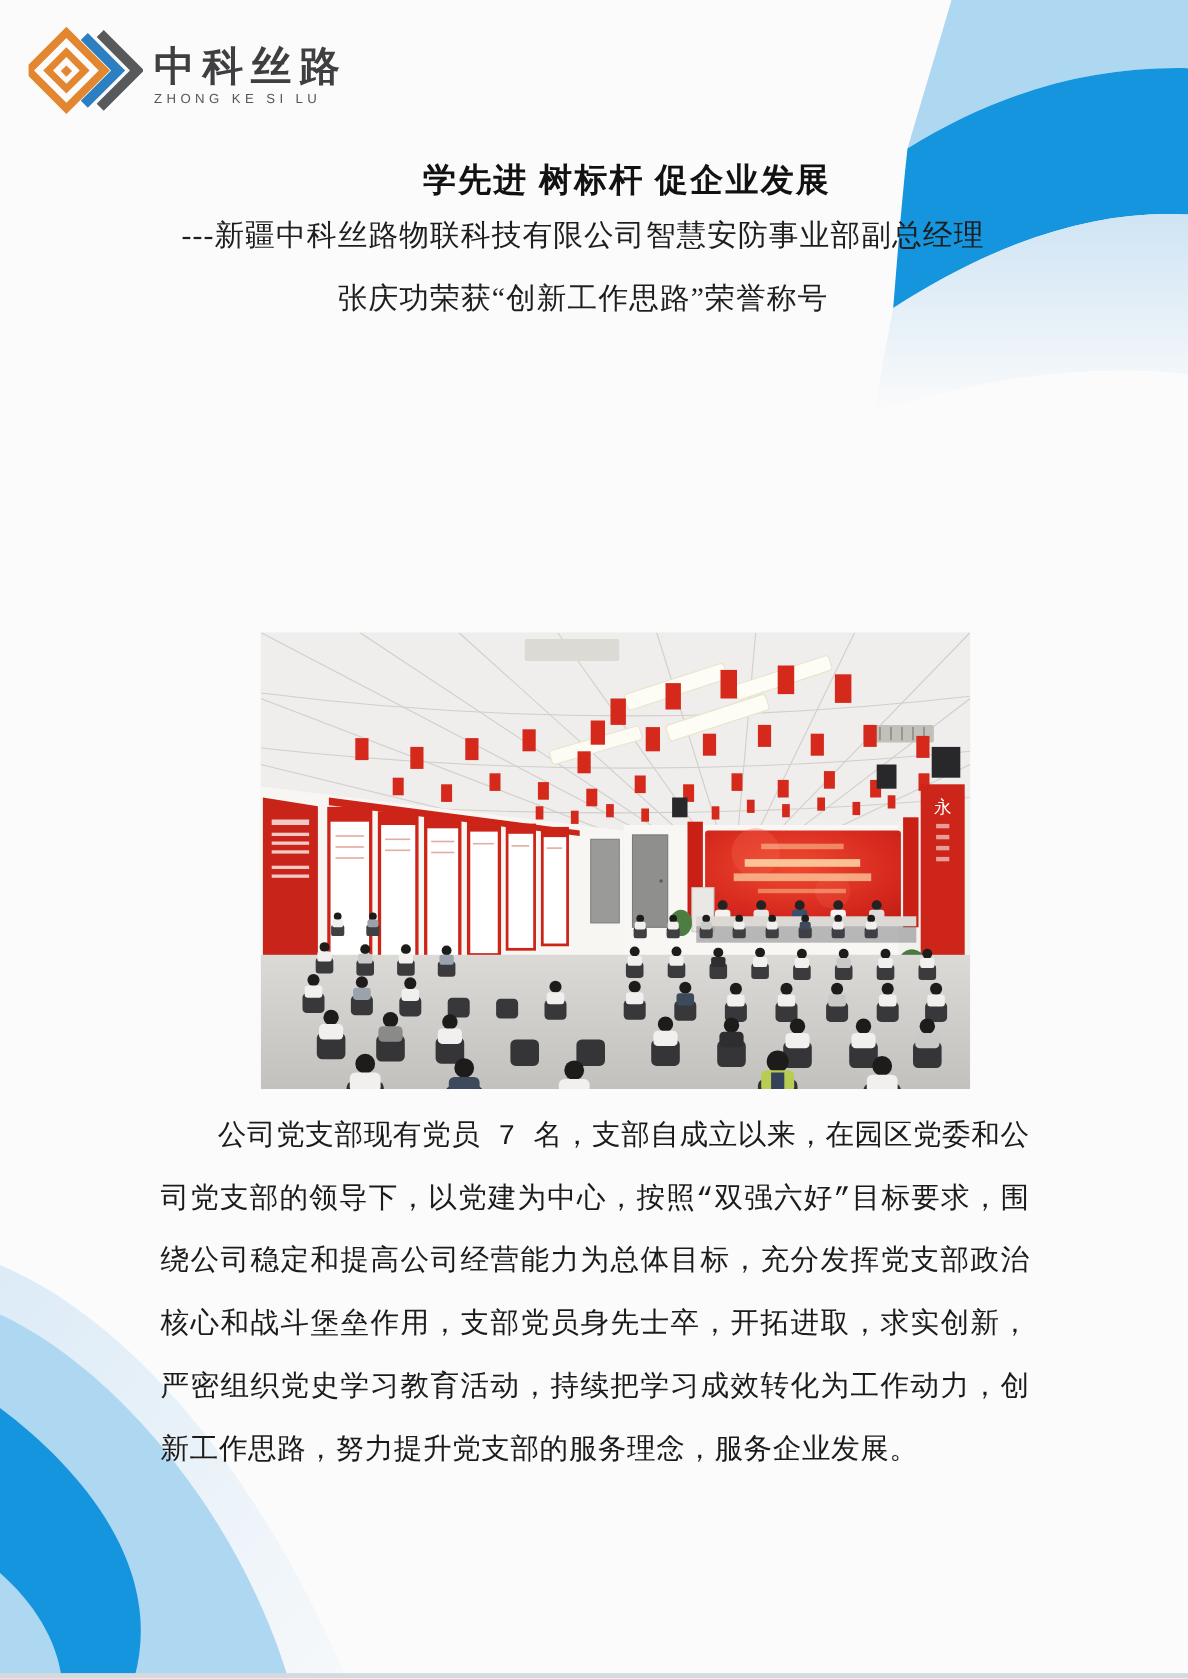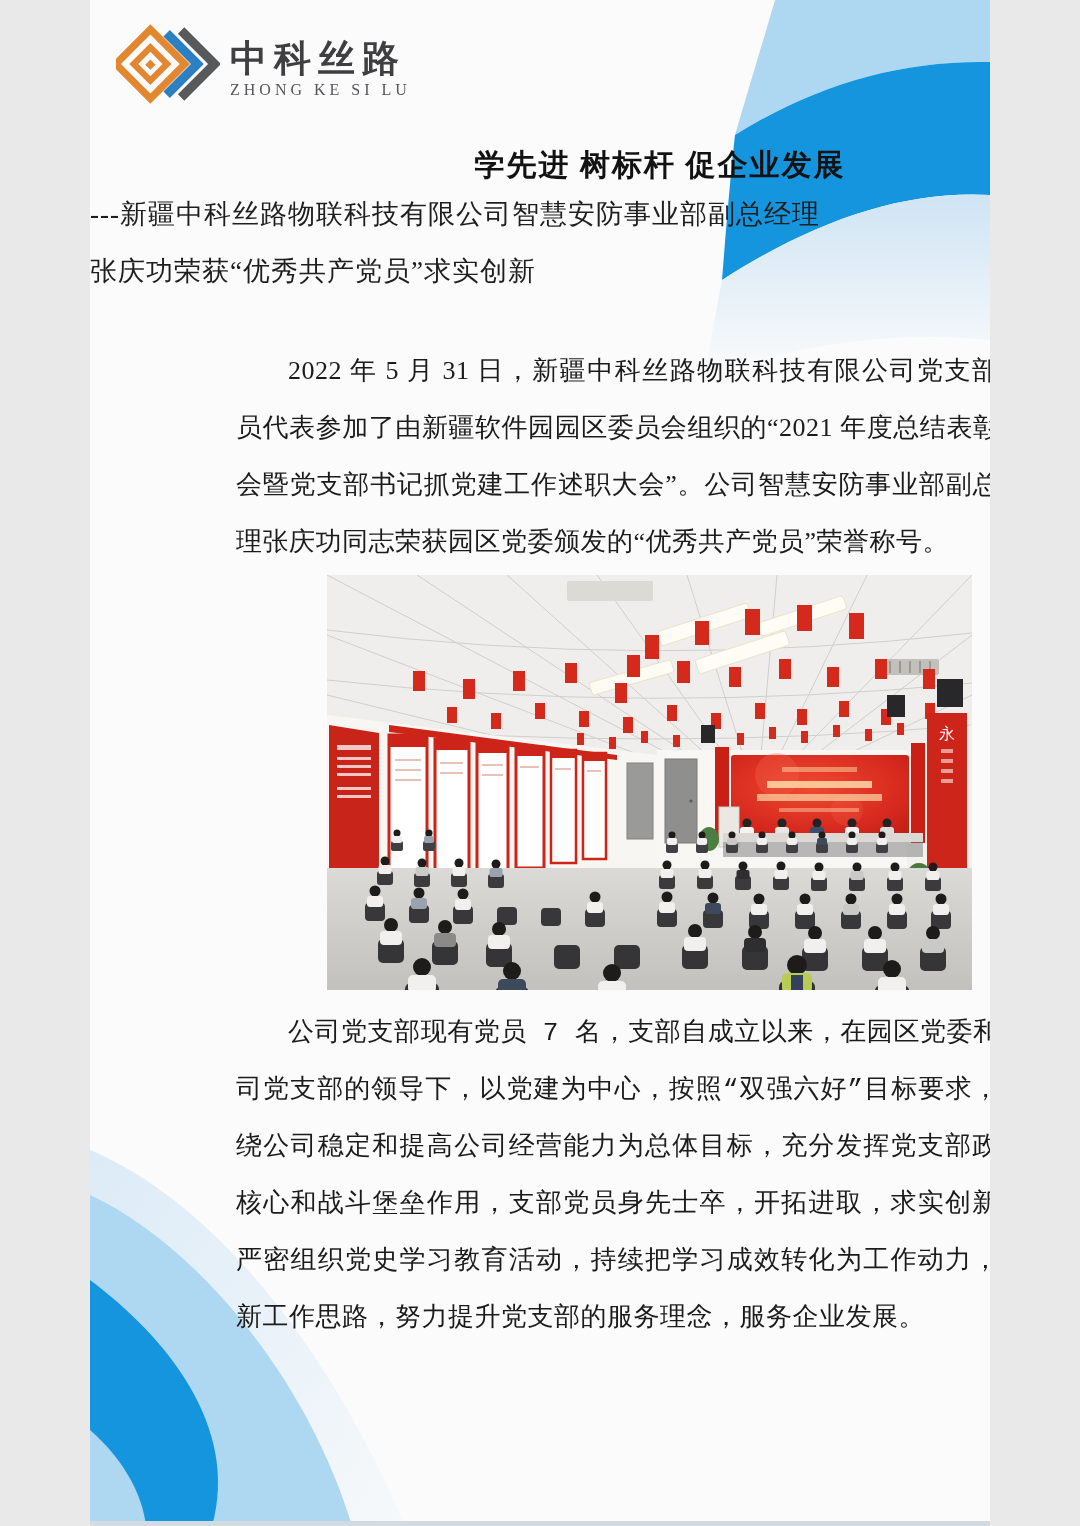--- a/index.html
+++ b/index.html
@@ -1,42 +1,42 @@
 <!DOCTYPE html>
 <html><head>
 <meta charset="utf-8">
 <style>
   html,body{margin:0;padding:0;background:#e9e9e9;}
   .page{
-    position:relative;width:900px;height:1526px;margin:0 auto;
+    position:relative;width:1080px;height:1526px;margin:0 auto;
     background:#fbfbfb;overflow:hidden;
     font-family:"Liberation Serif","DejaVu Serif",serif;color:#1c1c1c;
   }
   .swoosh-tr{position:absolute;top:0;right:0;width:310px;height:400px;}
   .swoosh-bl{position:absolute;left:0;bottom:0;width:340px;height:400px;}
   .bottom-edge{position:absolute;left:0;bottom:0;width:100%;height:5px;background:#d3dbe1;}
 
   .logo{position:absolute;left:26px;top:16px;display:flex;align-items:center;}
   .logo-icon{width:104px;height:96px;display:block;}
   .logo-textwrap{margin-left:10px;margin-top:10px;}
   .logo-name{
     font-family:"Liberation Sans","DejaVu Sans",sans-serif;
     font-weight:bold;font-size:37px;letter-spacing:7px;color:#3f3f41;line-height:1.1;
   }
   .logo-sub{
-    font-family:Liberation Serif, serif;
-    font-size:16px;letter-spacing:4px;color:#55565a;margin-top:2px;
+    font-family:Liberation Sans, sans-serif;
+    font-size:12px;letter-spacing:4px;color:#55565a;margin-top:2px;
   }
 
   .title{
     position:absolute;left:0;top:136px;width:1060px;text-align:center;
     font-size:30px;font-weight:bold;color:#121212;letter-spacing:2px;line-height:57px;padding-left:40px;
   }
   .subtitle{
-    position:absolute;left:0;top:186px;width:1060px;
+    position:absolute;left:0;top:186px;width:1060px;text-align:center;
     font-size:27px;color:#1e1e1e;letter-spacing:1px;line-height:57px;
   }
   .subtitle.second{top:243px;}
 
   .body-par{
     position:absolute;left:146px;width:790px;margin:0;
     font-size:26px;line-height:57px;color:#1b1b1b;
     text-align:justify;text-indent:2em;letter-spacing:0.5px;
   }
   .p1{top:342px;}
@@ -89,23 +89,22 @@
       <path d="M 72,13 L 109,50 L 72,87" fill="none" stroke="#58595b" stroke-width="10"></path>
     </svg>
     <div class="logo-textwrap">
       <div class="logo-name">中科丝路</div>
       <div class="logo-sub">ZHONG KE SI LU</div>
     </div>
   </div>
 
   <div class="title">学先进 树标杆 促企业发展</div>
   <div class="subtitle">---新疆中科丝路物联科技有限公司智慧安防事业部副总经理</div>
-  <div class="subtitle second">张庆功荣获“优秀共产党员”求实创新</div>
-
-  <p class="body-par p1">2022 年 5 月 31 日，新疆中科丝路物联科技有限公司党支部党员代表参加了由新疆软件园园区委员会组织的“2021 年度总结表彰大会暨党支部书记抓党建工作述职大会”。公司智慧安防事业部副总经理张庆功同志荣获园区党委颁发的“优秀共产党员”荣誉称号。</p>
+  <div class="subtitle second">张庆功荣获“创新工作思路”荣誉称号</div>
+
 
   <figure class="photo">
     <svg viewBox="0 0 645 415" aria-hidden="true">
       <defs>
         <radialGradient id="screenGrad" cx="0.45" cy="0.4" r="0.9">
           <stop offset="0" stop-color="#ef4a30"></stop>
           <stop offset="0.6" stop-color="#d6281e"></stop>
           <stop offset="1" stop-color="#b51a10"></stop>
         </radialGradient>
         <linearGradient id="floorGrad" x1="0" y1="0" x2="0" y2="1">

